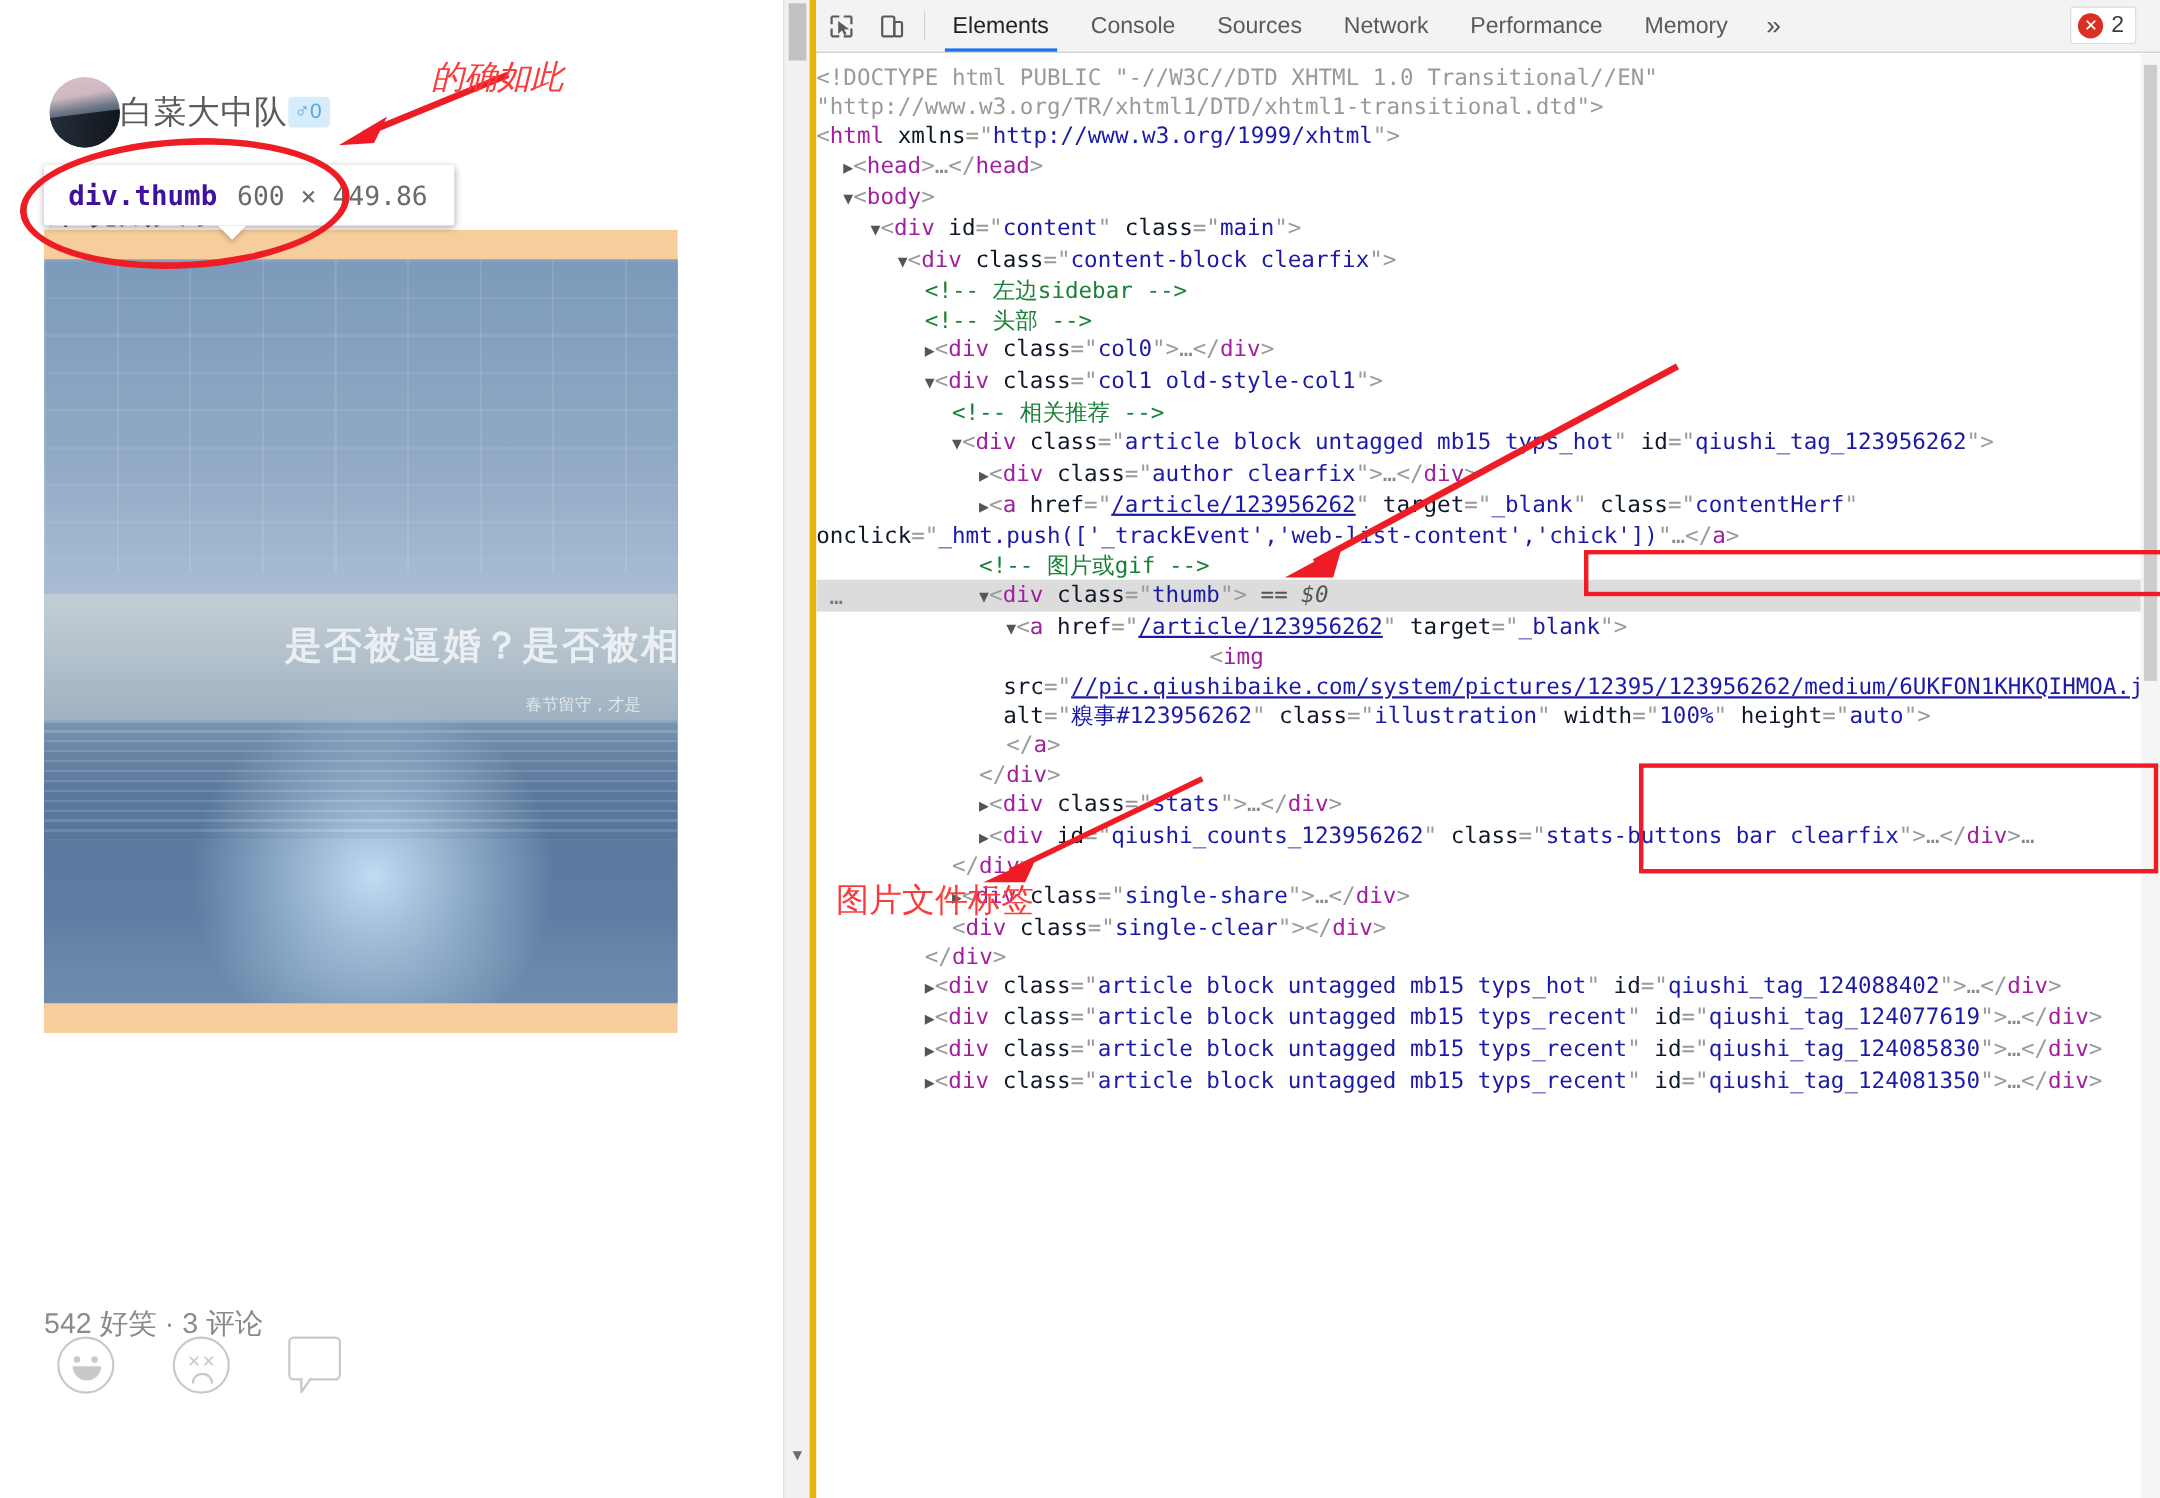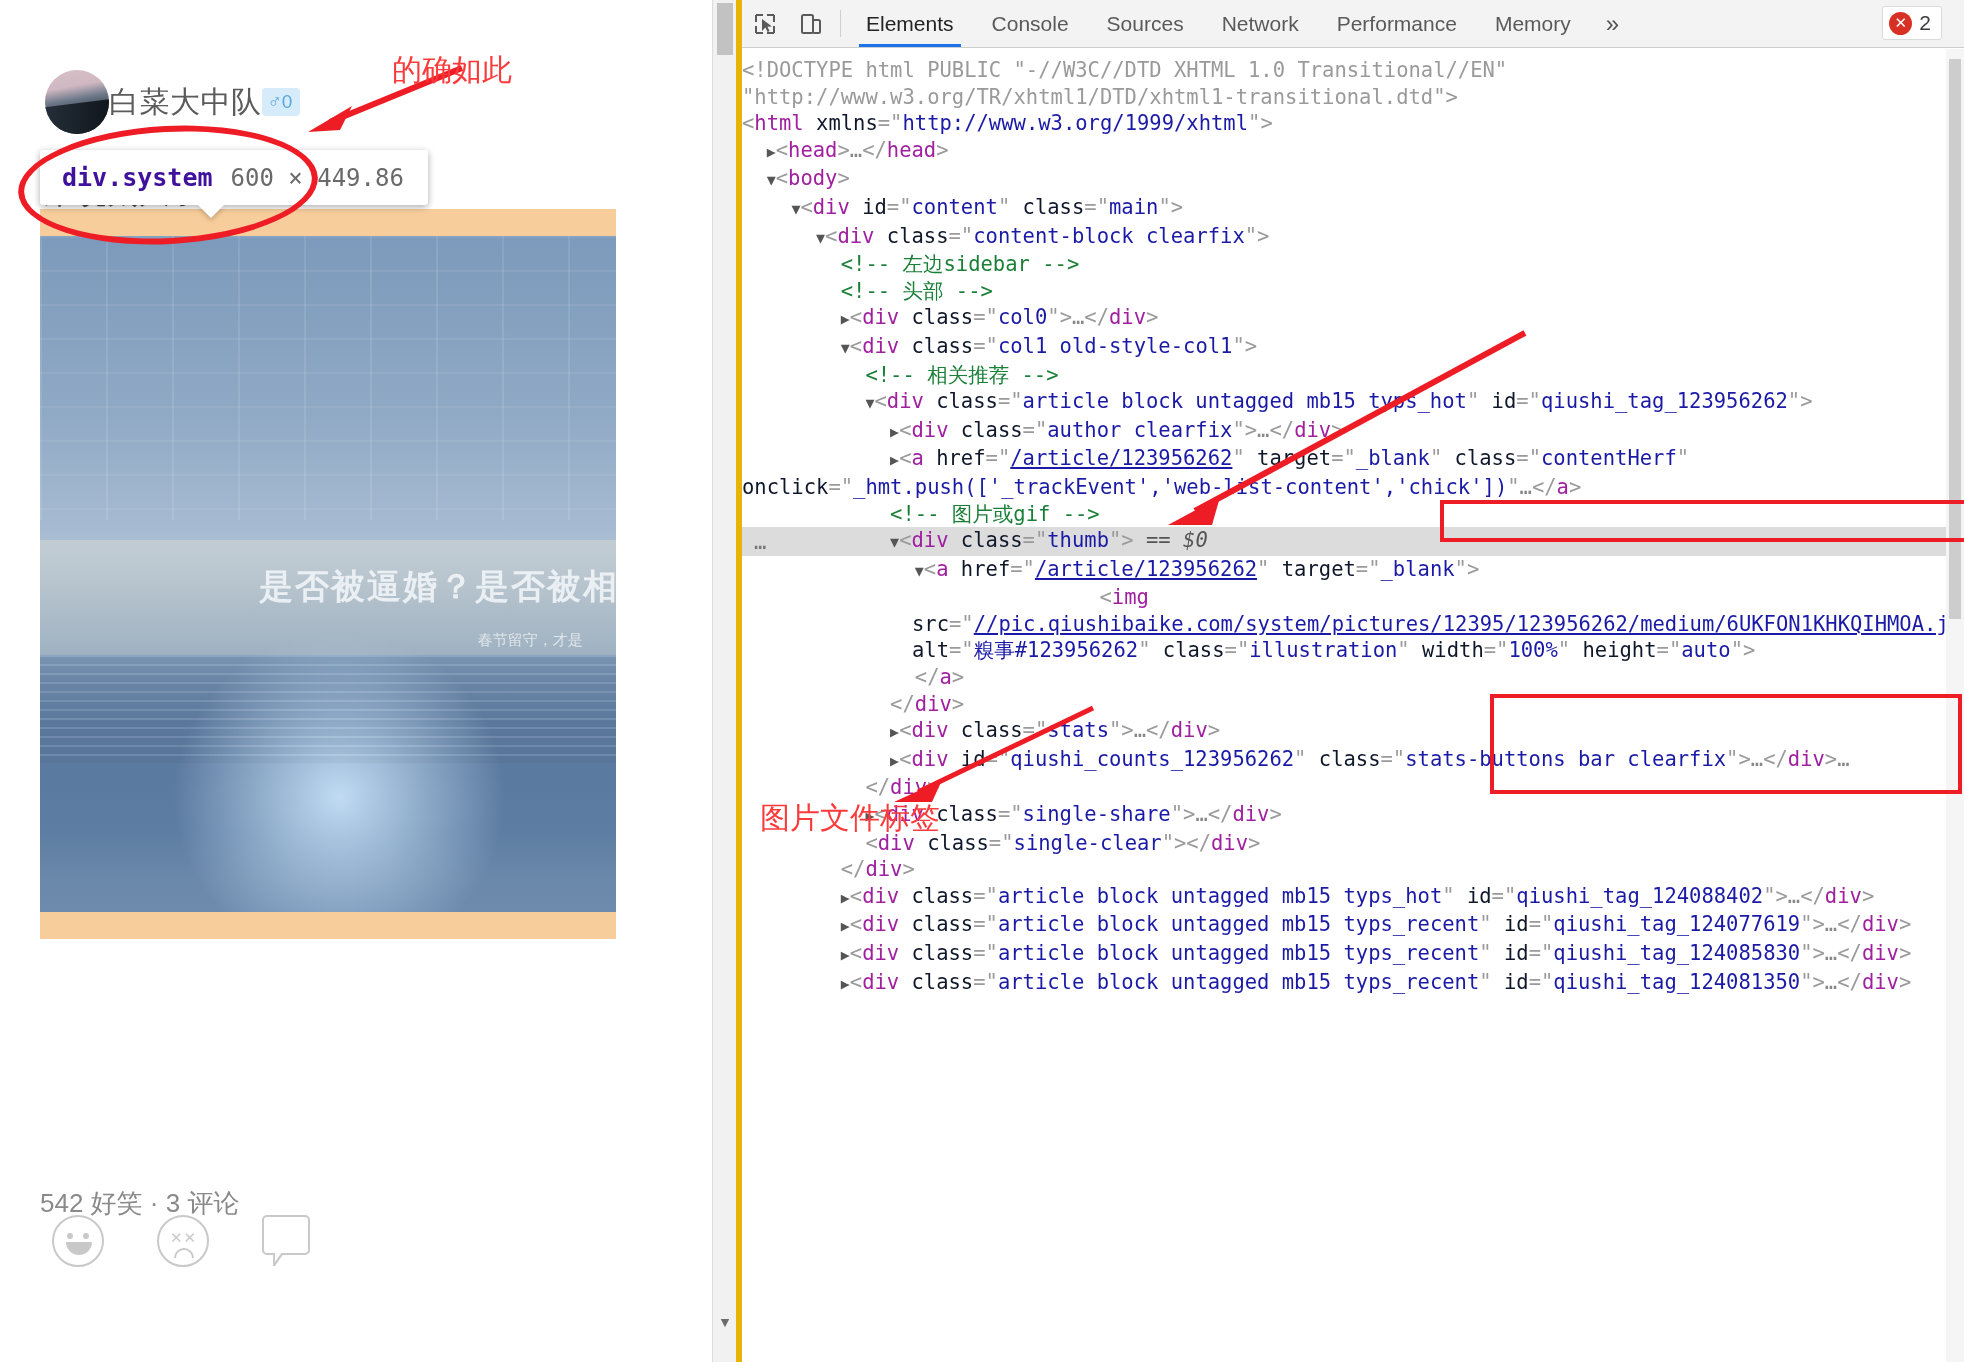--- a/index.html
+++ b/index.html
@@ -303,21 +303,21 @@
           <div class="facade"></div>
           <div class="band"></div>
           <div class="band-text">是否被逼婚？是否被相亲</div>
           <div class="band-sub">春节留守，才是</div>
           <div class="louvers"></div>
         </div>
       </div>
     </div>
 
     <div class="dt-tooltip">
-      <span class="sel">div.system</span>
+      <span class="sel">div.thumb</span>
       <span class="dims">600 × 449.86</span>
     </div>
 
     <div class="stats-line">542 好笑 · 3 评论</div>
 
     <div class="react-row">
       <div class="react-btn">
         <div class="face">
           <span class="eye l"></span>
           <span class="eye r"></span>
@@ -331,21 +331,21 @@
           <span class="frown-mouth"></span>
         </div>
       </div>
       <div class="react-btn">
         <div class="bubble"></div>
       </div>
     </div>
 
     <div class="red-ellipse"></div>
 
-    <div class="ann-text" style="left:392px; top:50px;">的确如此</div>
+    <div class="ann-text" style="left:392px; top:50px;font-style:italic;">的确如此</div>
     <svg class="ann-arrow" style="left:290px; top:60px;" width="180" height="80" viewBox="0 0 180 80">
       <path d="M172 8 L40 62" stroke="#ee1c25" stroke-width="6" fill="none"></path>
       <path d="M18 72 L62 46 L50 70 Z" fill="#ee1c25"></path>
     </svg>
 
     <div id="left-scroll">
       <div class="thumb-bar"></div>
       <div class="arrow-dn">▼</div>
     </div>
   </div>

